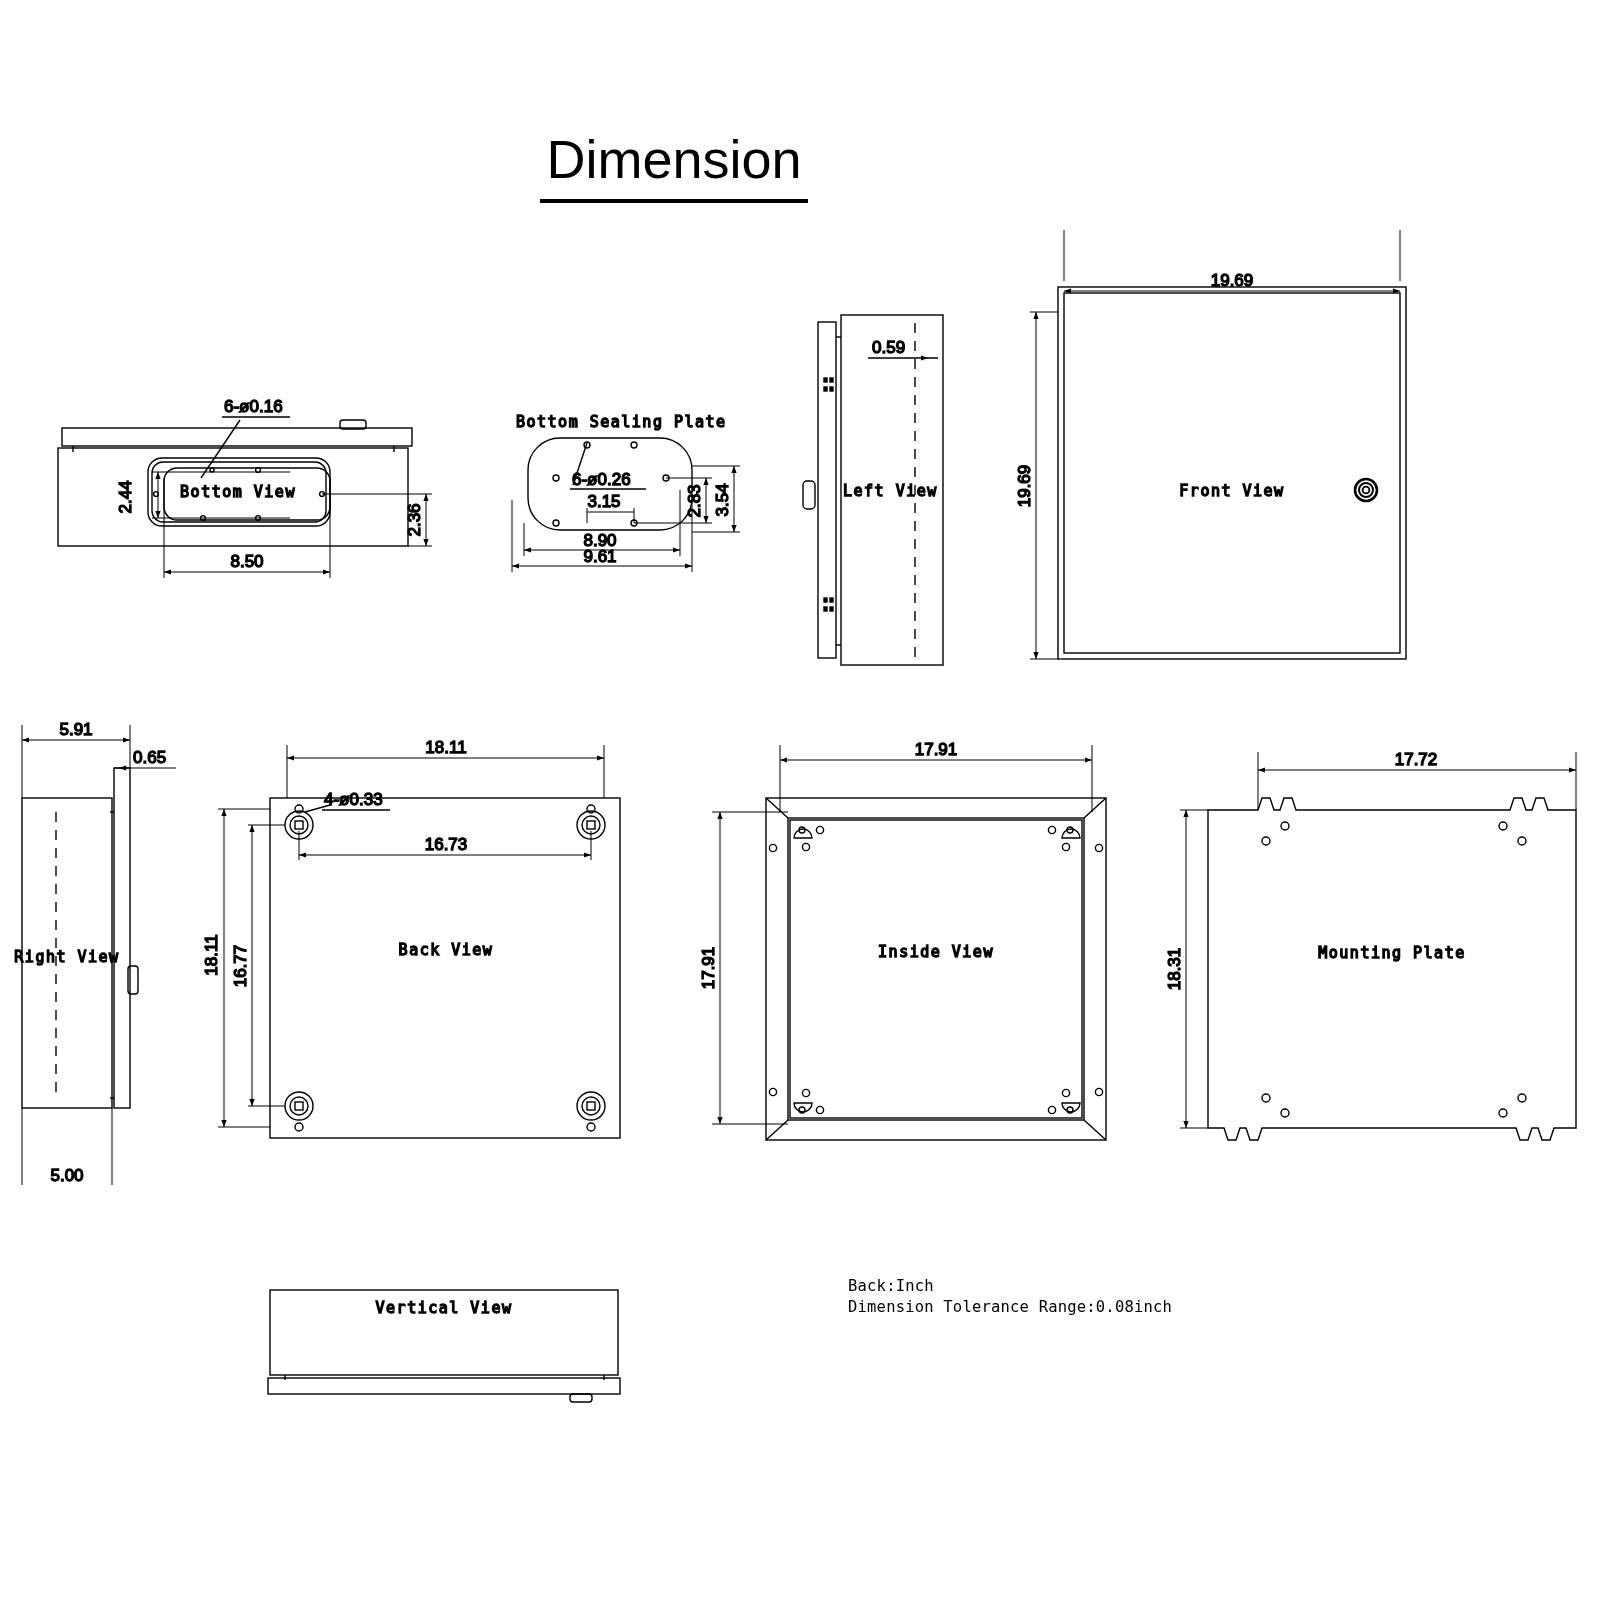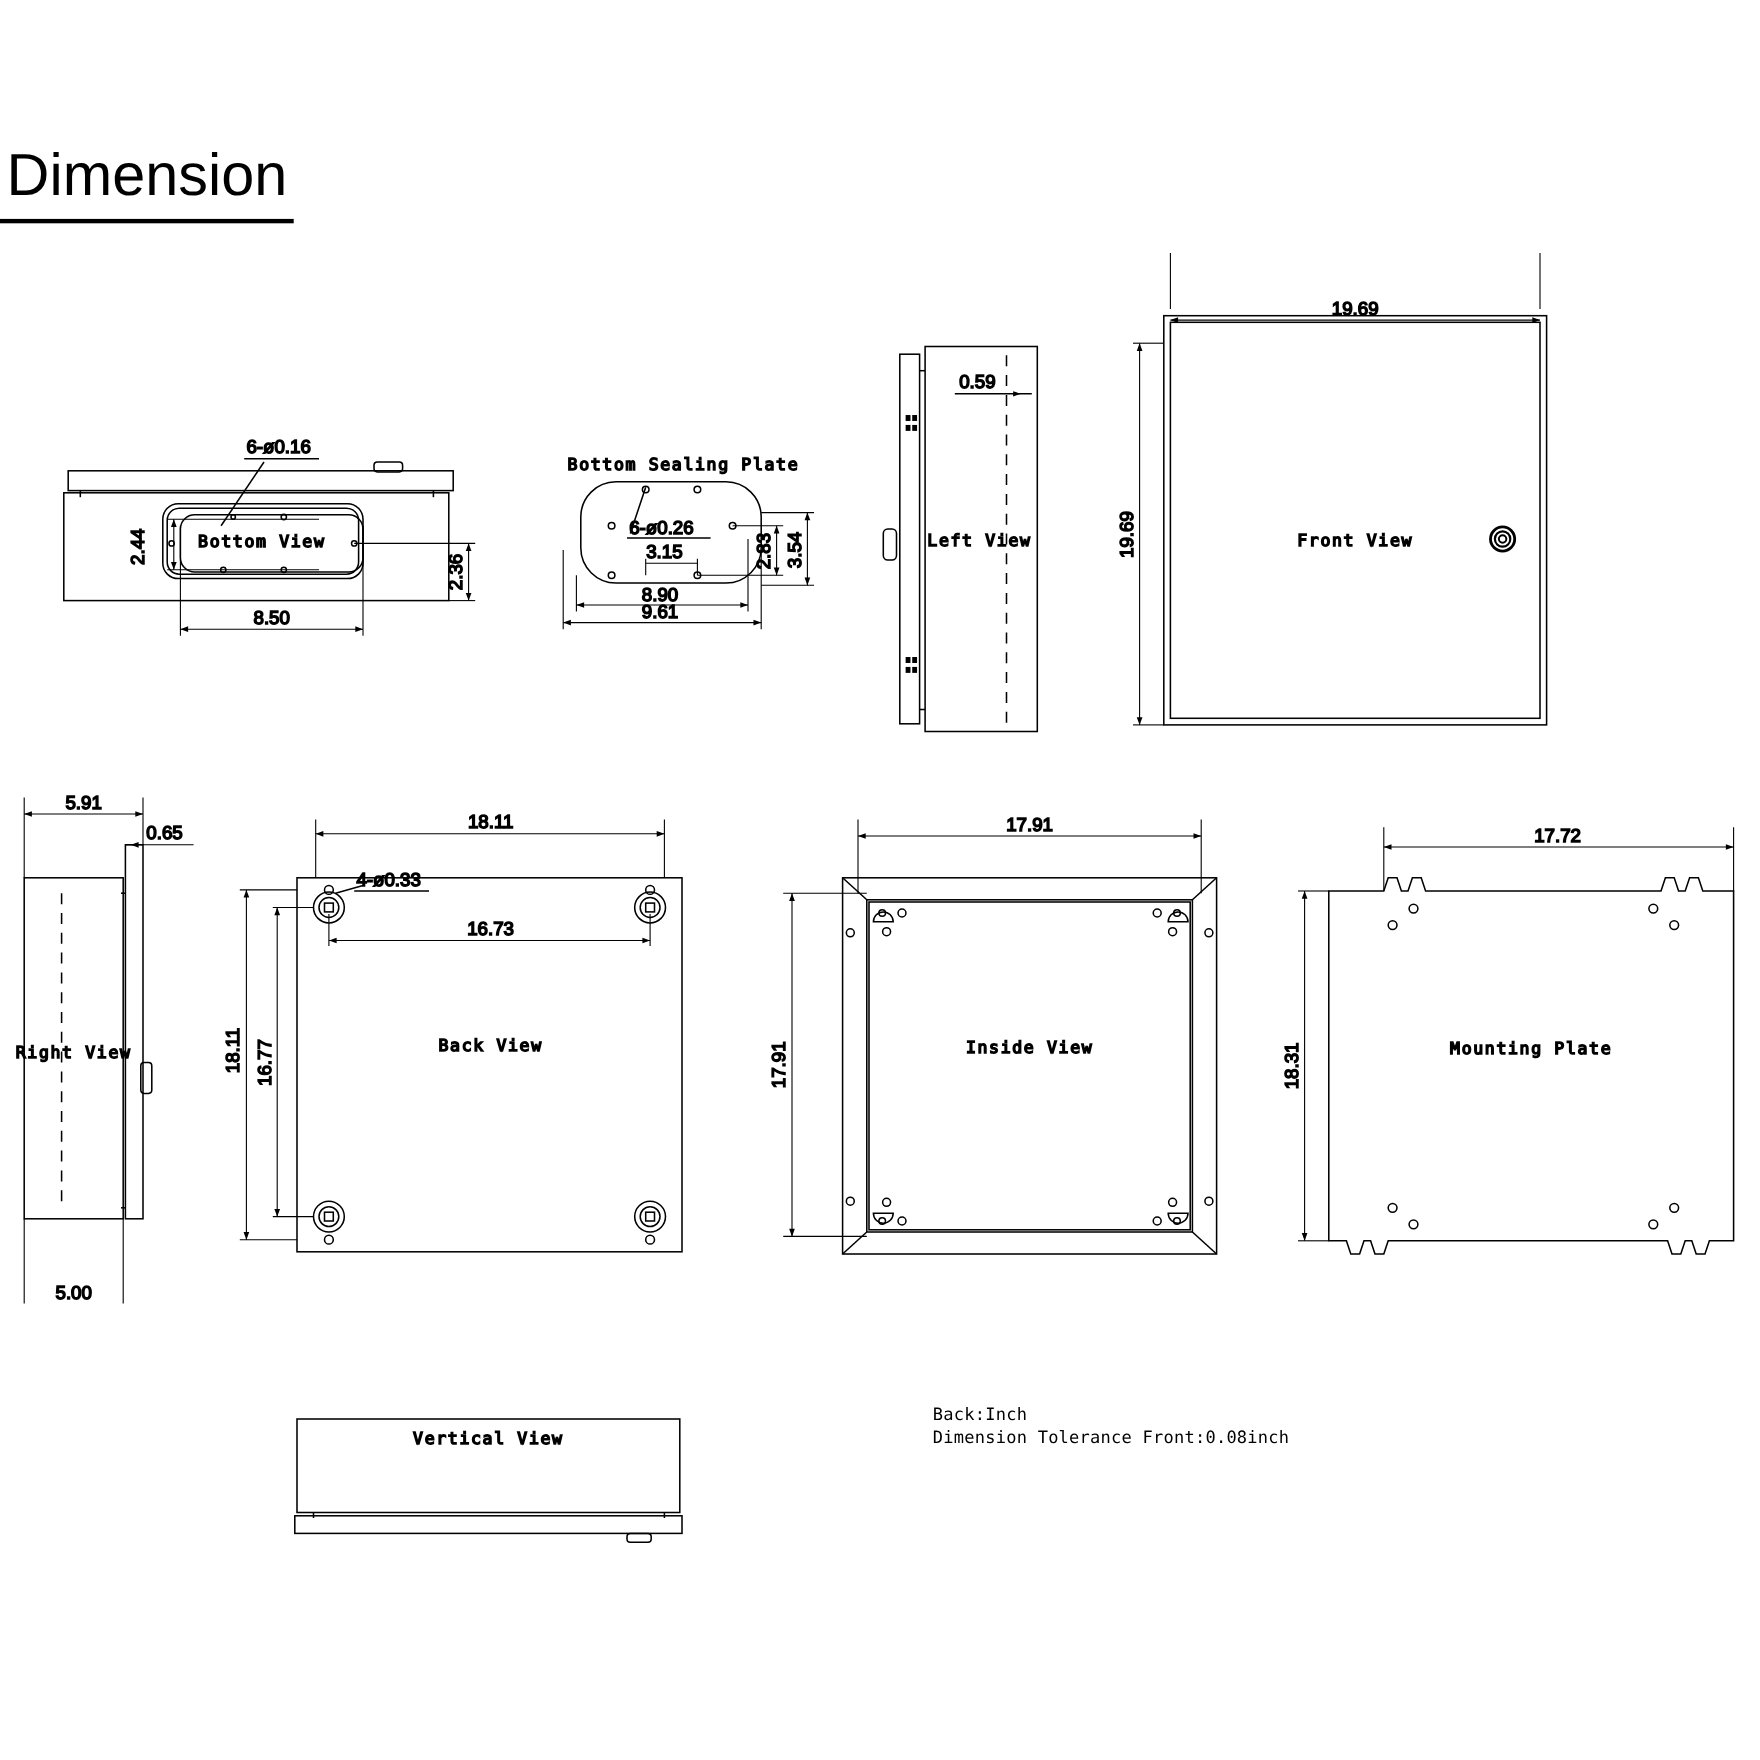--- a/index.html
+++ b/index.html
@@ -18,20 +18,21 @@
   #sheet {
     position: absolute;
     left: 0; top: 0;
     width: 1600px;
     height: 1600px;
   }
   .ttl {
     position: absolute;
     left: 0; top: 128px;
     width: 1348px;
+    text-align: center;
     font-family: "Liberation Sans", sans-serif;
     font-size: 54px;
     letter-spacing: 0px;
     color: #000;
   }
   .ttl u { text-decoration: none; border-bottom: 4px solid #000; padding: 0 6px 10px 6px;}
   .note {
     position: absolute;
     left: 848px; top: 1276px;
     font-size: 15.5px;
@@ -46,21 +47,21 @@
   .vlabel { font-size: 15px; letter-spacing: 1.5px; }
   .dim { font-family: "Liberation Sans", sans-serif; font-size: 17px; }
   .lead { font-family: "Liberation Sans", sans-serif; font-size: 17px; }
 </style>
 </head>
 <body>
 
 <div class="ttl"><u>Dimension</u></div>
 
 <div class="note"><span>Back:Inch</span>
-<span>Dimension Tolerance Front:0.08inch</span></div>
+<span>Dimension Tolerance Range:0.08inch</span></div>
 
 <svg id="sheet" viewBox="0 0 1600 1600" xmlns="http://www.w3.org/2000/svg">
   <g fill="none" stroke="#000" stroke-width="1.4" shape-rendering="geometricPrecision">
 
   <g>
 
     <rect x="62" y="428" width="350" height="18"></rect>
     <rect x="340" y="420" width="26" height="9" rx="3"></rect>
 
     <rect x="58" y="448" width="350" height="98"></rect>

